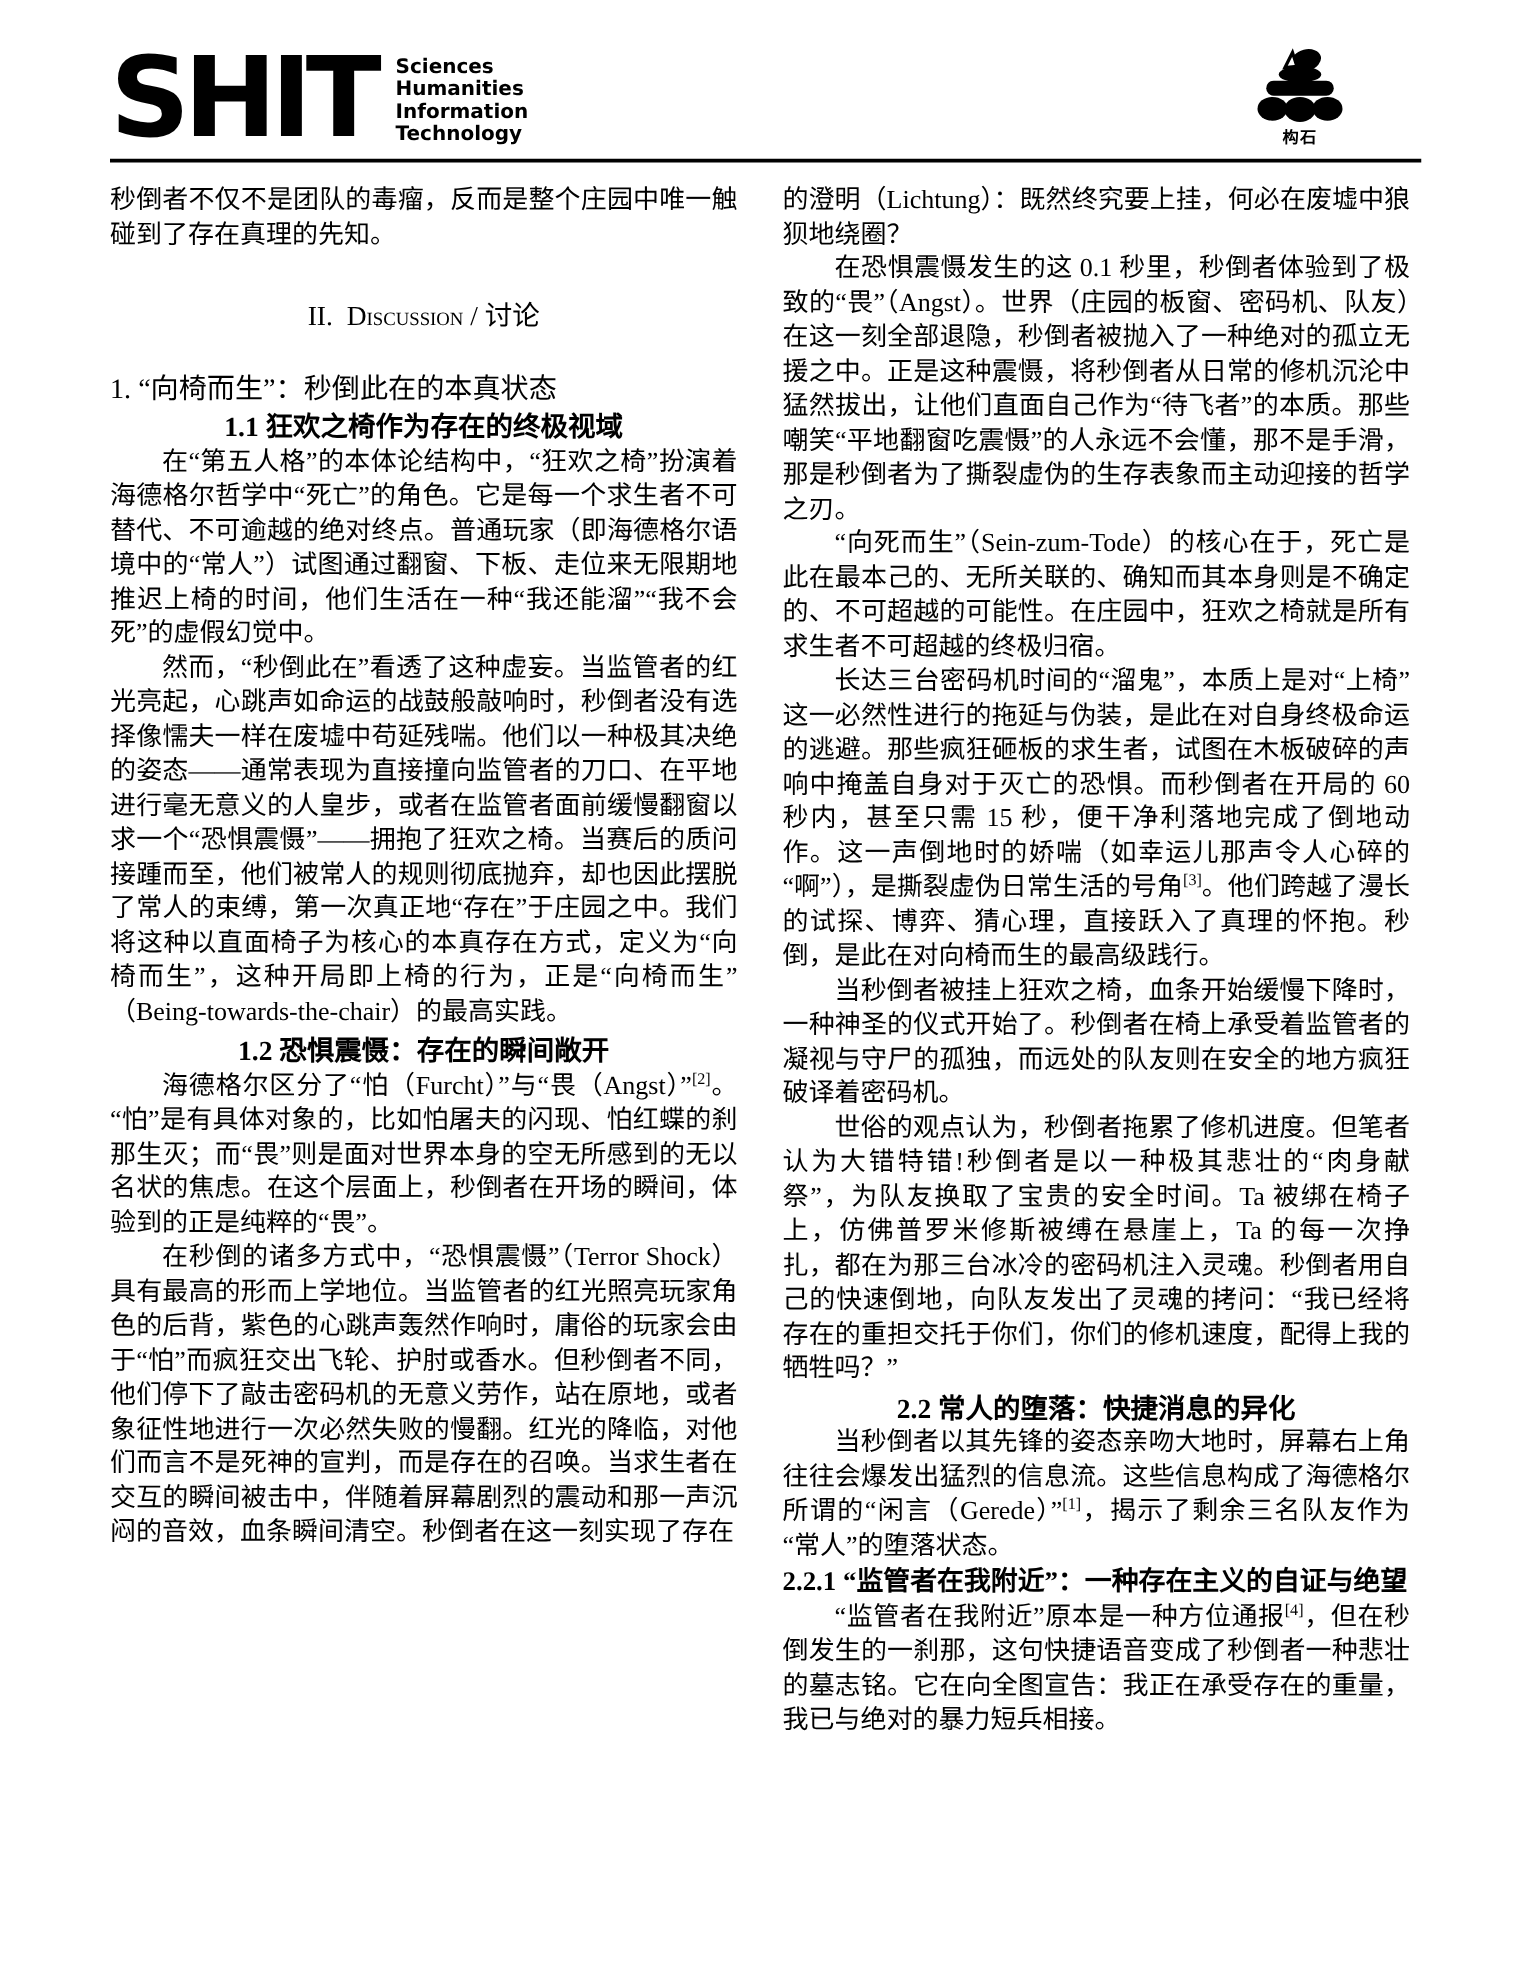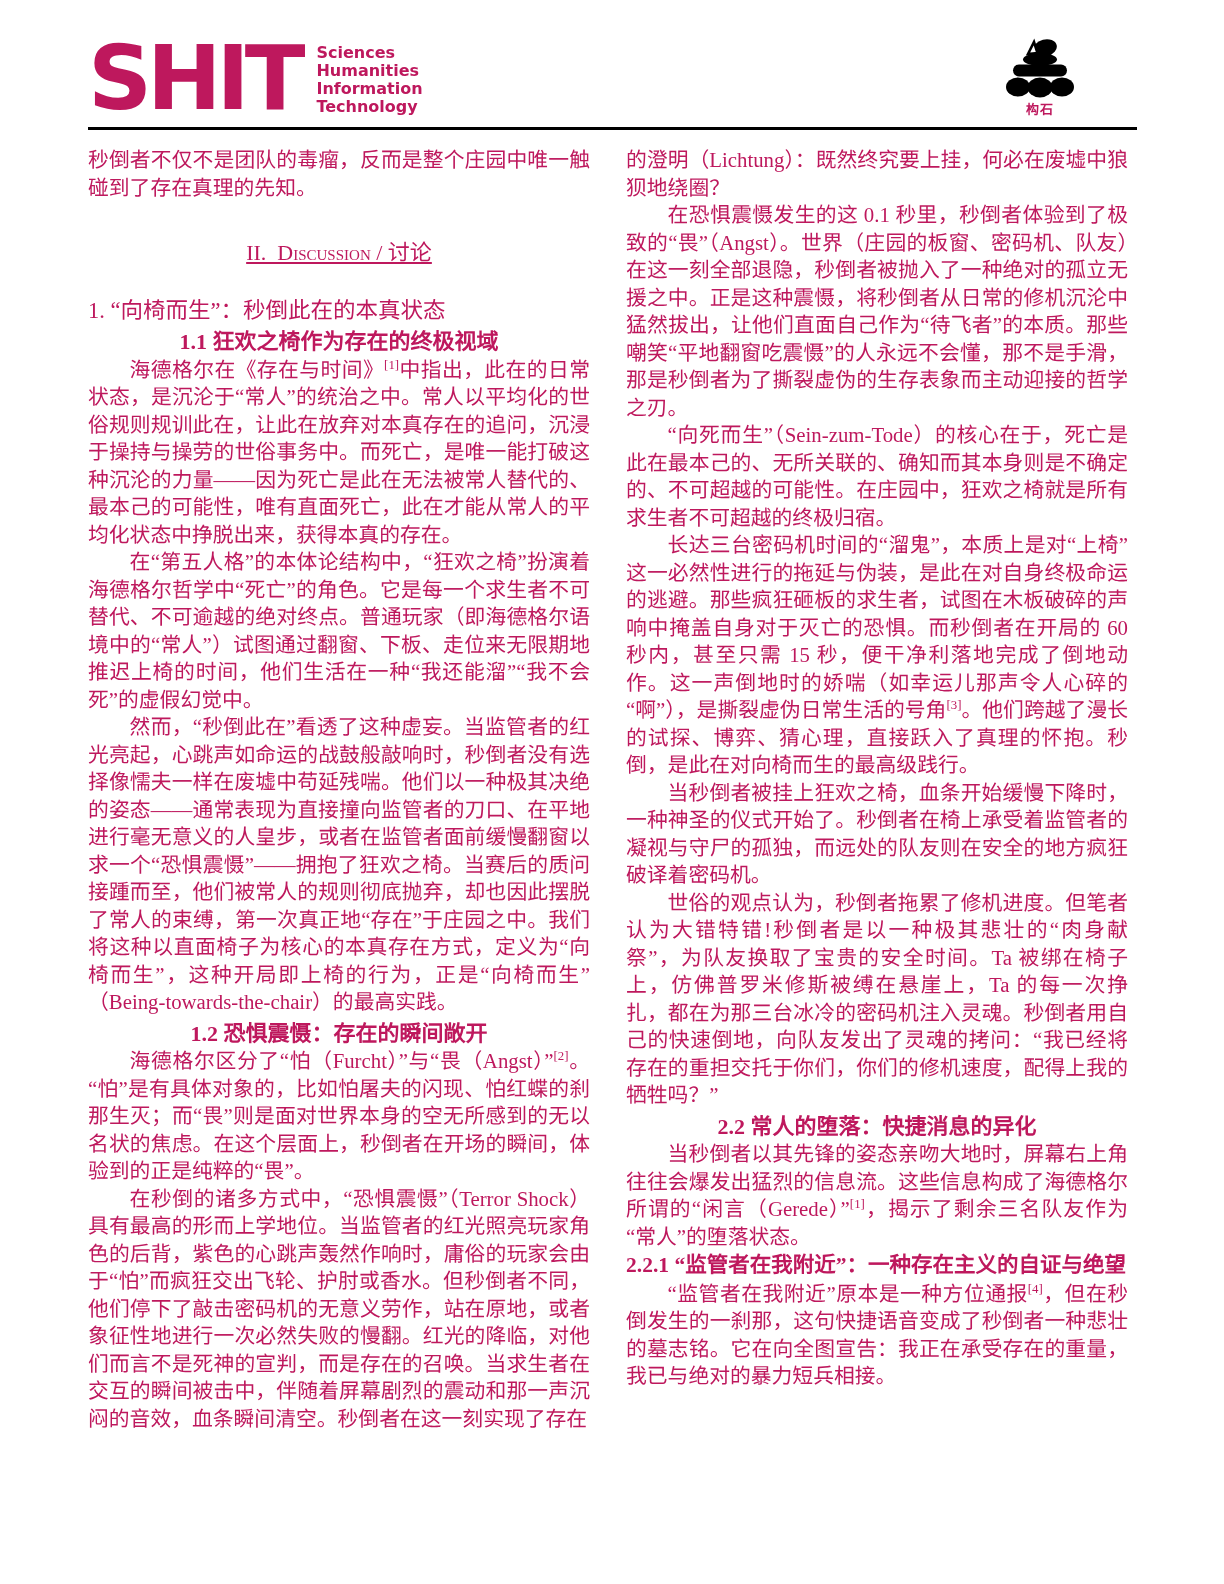--- a/index.html
+++ b/index.html
@@ -1,17 +1,17 @@
 <!DOCTYPE html>
 <html lang="zh-CN"><head>
 <meta charset="utf-8">
 <style>
   html, body { margin: 0; padding: 0; background: #ffffff; }
   .page {
-    width: 1224px; height: 1584px; background: #ffffff; color: #be185d;
+    width: 1224px; height: 1584px; background: #ffffff; color: #000000;
     box-sizing: border-box; position: relative; overflow: hidden;
     font-family: "Liberation Serif", "DejaVu Serif", serif;
   }
   .header { padding: 38px 87px 0 88px; }
   .logo-row { display: flex; align-items: flex-start; }
   .wordmark {
     font-family: "DejaVu Sans", "Liberation Sans", sans-serif;
     font-weight: bold; font-size: 89px; line-height: 80px; letter-spacing: -5px;
   }
   .tagline {
@@ -26,21 +26,21 @@
     font-weight: bold; font-size: 13px; margin-top: 1px; letter-spacing: 1px;
   }
   .rule { height: 3px; background: #000000; margin-top: 9px; }
   .columns { display: flex; gap: 36px; padding: 16px 85px 0 88px; }
   .col { width: 502px; box-sizing: border-box; }
   .blk { font-size: 20.8px; line-height: 27.5px; text-align: justify; margin: 0; }
   .p { text-indent: 2em; }
   .noindent { text-indent: 0; }
   .hc {
     text-align: center; font-variant: small-caps; white-space: pre-wrap;
-    font-size: 22px; margin: 38px 0 8px; text-indent: 0; text-decoration: underline;
+    font-size: 22px; margin: 38px 0 8px; text-indent: 0;
   }
   .h1 { font-weight: normal; font-size: 22.5px; margin-top: 30px; text-align: left; }
   .h2 { font-weight: bold; font-size: 22px; margin-top: 4px; text-align: center; }
   .h3 { font-weight: bold; font-size: 21.5px; margin-top: 2px; text-align: left; }
   sup { font-size: 0.62em; line-height: 0; vertical-align: super; }
 </style>
 </head>
 <body>
 
 <div class="page">
@@ -68,21 +68,20 @@
     </div>
     <div class="rule"></div>
   </div>
 
   <div class="columns">
     <section class="col">
         <div class="blk p noindent">秒倒者不仅不是团队的毒瘤，反而是整个庄园中唯一触碰到了存在真理的先知。</div>
         <div class="blk hc">II.  Discussion / 讨论</div>
         <div class="blk h1">1. “向椅而生”：秒倒此在的本真状态</div>
         <div class="blk h2">1.1 狂欢之椅作为存在的终极视域</div>
-        <div class="blk p">海德格尔在《存在与时间》<sup>[1]</sup>中指出，此在的日常状态，是沉沦于“常人”的统治之中。常人以平均化的世俗规则规训此在，让此在放弃对本真存在的追问，沉浸于操持与操劳的世俗事务中。而死亡，是唯一能打破这种沉沦的力量——因为死亡是此在无法被常人替代的、最本己的可能性，唯有直面死亡，此在才能从常人的平均化状态中挣脱出来，获得本真的存在。</div>
         <div class="blk p">在“第五人格”的本体论结构中，“狂欢之椅”扮演着海德格尔哲学中“死亡”的角色。它是每一个求生者不可替代、不可逾越的绝对终点。普通玩家（即海德格尔语境中的“常人”）试图通过翻窗、下板、走位来无限期地推迟上椅的时间，他们生活在一种“我还能溜”“我不会死”的虚假幻觉中。</div>
         <div class="blk p">然而，“秒倒此在”看透了这种虚妄。当监管者的红光亮起，心跳声如命运的战鼓般敲响时，秒倒者没有选择像懦夫一样在废墟中苟延残喘。他们以一种极其决绝的姿态——通常表现为直接撞向监管者的刀口、在平地进行毫无意义的人皇步，或者在监管者面前缓慢翻窗以求一个“恐惧震慑”——拥抱了狂欢之椅。当赛后的质问接踵而至，他们被常人的规则彻底抛弃，却也因此摆脱了常人的束缚，第一次真正地“存在”于庄园之中。我们将这种以直面椅子为核心的本真存在方式，定义为“向椅而生”，这种开局即上椅的行为，正是“向椅而生”（Being-towards-the-chair）的最高实践。</div>
         <div class="blk h2">1.2 恐惧震慑：存在的瞬间敞开</div>
         <div class="blk p">海德格尔区分了“怕（Furcht）”与“畏（Angst）”<sup>[2]</sup>。“怕”是有具体对象的，比如怕屠夫的闪现、怕红蝶的刹那生灭；而“畏”则是面对世界本身的空无所感到的无以名状的焦虑。在这个层面上，秒倒者在开场的瞬间，体验到的正是纯粹的“畏”。</div>
         <div class="blk p">在秒倒的诸多方式中，“恐惧震慑”（Terror Shock）具有最高的形而上学地位。当监管者的红光照亮玩家角色的后背，紫色的心跳声轰然作响时，庸俗的玩家会由于“怕”而疯狂交出飞轮、护肘或香水。但秒倒者不同，他们停下了敲击密码机的无意义劳作，站在原地，或者象征性地进行一次必然失败的慢翻。红光的降临，对他们而言不是死神的宣判，而是存在的召唤。当求生者在交互的瞬间被击中，伴随着屏幕剧烈的震动和那一声沉闷的音效，血条瞬间清空。秒倒者在这一刻实现了存在</div>
       </section>
     <section class="col">
         <div class="blk p noindent">的澄明（Lichtung）：既然终究要上挂，何必在废墟中狼狈地绕圈？</div>
         <div class="blk p">在恐惧震慑发生的这 0.1 秒里，秒倒者体验到了极致的“畏”（Angst）。世界（庄园的板窗、密码机、队友）在这一刻全部退隐，秒倒者被抛入了一种绝对的孤立无援之中。正是这种震慑，将秒倒者从日常的修机沉沦中猛然拔出，让他们直面自己作为“待飞者”的本质。那些嘲笑“平地翻窗吃震慑”的人永远不会懂，那不是手滑，那是秒倒者为了撕裂虚伪的生存表象而主动迎接的哲学之刃。</div>
         <div class="blk p">“向死而生”（Sein-zum-Tode）的核心在于，死亡是此在最本己的、无所关联的、确知而其本身则是不确定的、不可超越的可能性。在庄园中，狂欢之椅就是所有求生者不可超越的终极归宿。</div>

